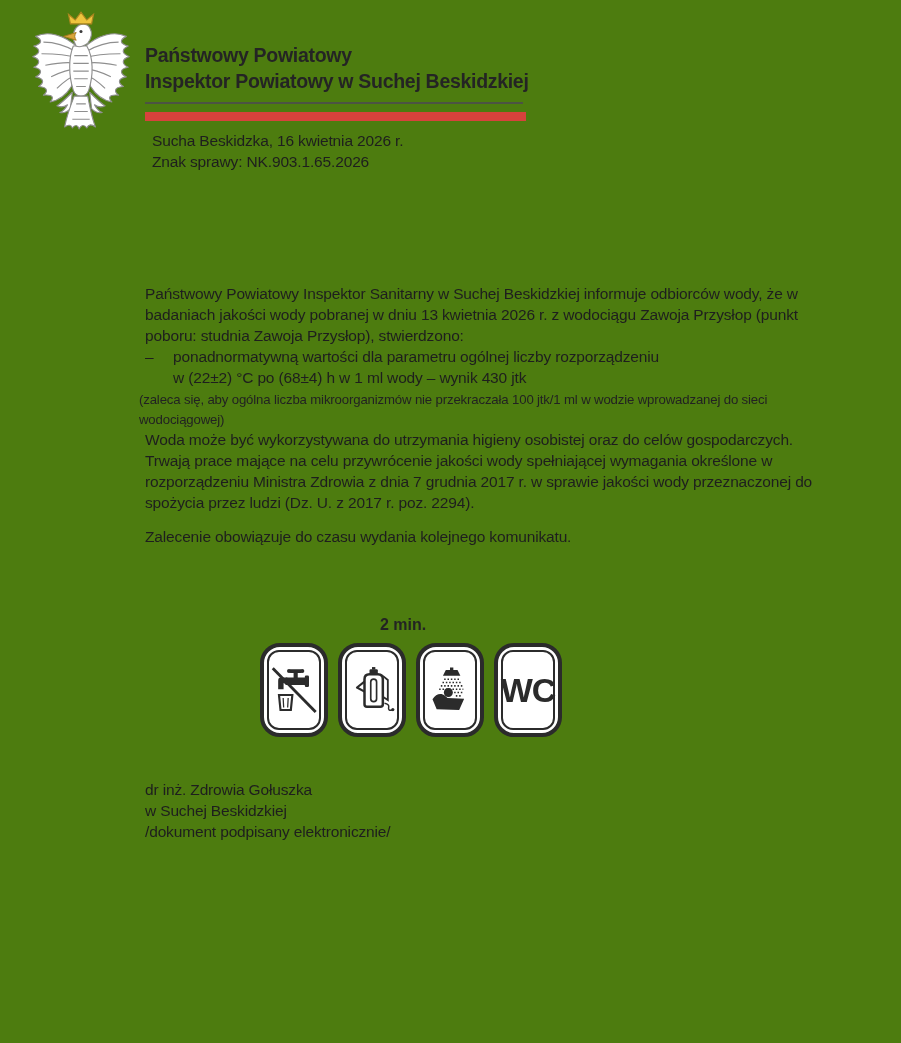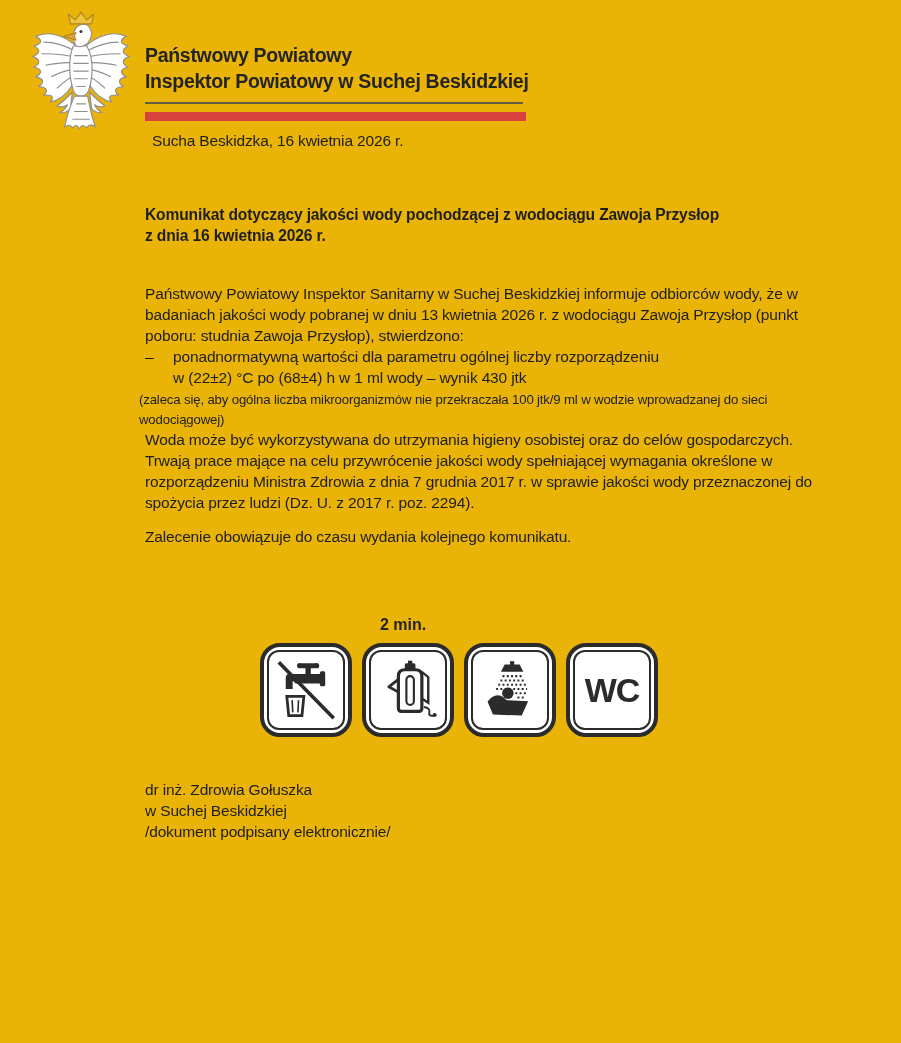--- a/index.html
+++ b/index.html
@@ -1,21 +1,21 @@
 <!DOCTYPE html>
 <html><head>
 <meta charset="utf-8">
 <style>
   * { margin: 0; padding: 0; box-sizing: border-box; }
   html, body { background: #e8e8e8; }
   .page {
     position: relative;
     width: 901px;
     height: 1043px;
-    background: #eab308;
+    background: #4d7c0f;
     font-family: "Liberation Sans", sans-serif;
     color: #1e1e1e;
     overflow: hidden;
     margin: 0 auto;
   }
   .emblem { position: absolute; left: 28px; top: 10px; width: 106px; height: 126px; }
   .org {
     position: absolute; left: 145px; top: 42px;
     font-size: 19.5px; font-weight: 700; color: #242424;
     line-height: 26px; letter-spacing: -0.3px;
@@ -46,21 +46,21 @@
   }
   .gap  { margin-top: 12px !important; }
   .gap2 { margin-top: 13px !important; }
   .picto-area { position: absolute; left: 260px; top: 616px; }
   .boil-label {
     margin-left: 99px; width: 88px; text-align: center;
     font-size: 16px; font-weight: 700; color: #232323; margin-bottom: 9px;
   }
   .picto-row { display: flex; gap: 10px; }
   .picto {
-    width: 92px; height: 94px; border: 4px solid #2b2b2b; border-radius: 20px;
+    width: 68px; height: 94px; border: 4px solid #2b2b2b; border-radius: 20px;
     padding: 3px; background: #fff;
   }
   .picto-inner {
     width: 100%; height: 100%; border: 2.5px solid #2b2b2b; border-radius: 12px;
     display: flex; align-items: center; justify-content: center;
   }
   .wc-text { font-size: 34px; font-weight: 700; color: #2b2b2b; letter-spacing: -1px; }
   .signature {
     position: absolute; left: 145px; top: 779px;
     font-size: 15.5px; line-height: 21px; letter-spacing: -0.15px;
@@ -94,37 +94,34 @@
 
   <div class="org">
     <div>Państwowy Powiatowy</div>
     <div>Inspektor Powiatowy w Suchej Beskidzkiej</div>
   </div>
   <div class="org-underline"></div>
   <div class="redbar" style="background:#d8423c;" title="#d8423c"></div>
 
   <div class="meta">
     <div>Sucha Beskidzka, 16 kwietnia 2026 r.</div>
+    <div>Znak sprawy: NK.903.1.65.2026</div>
   </div>
 
-  <div class="subject">
-    <div>Komunikat dotyczący jakości wody pochodzącej z wodociągu Zawoja Przysłop</div>
-    <div>z dnia 16 kwietnia 2026 r.</div>
-  </div>
 
   <div class="content">
     <p>Państwowy Powiatowy Inspektor Sanitarny w Suchej Beskidzkiej informuje odbiorców wody, że w badaniach jakości wody pobranej w dniu 13 kwietnia 2026 r. z wodociągu Zawoja Przysłop (punkt poboru: studnia Zawoja Przysłop), stwierdzono:</p>
     <div class="bullet">
       <span class="dash">–</span>
       <span class="btext">
         <span>ponadnormatywną wartości dla parametru ogólnej liczby rozporządzeniu</span><br>
         <span>w (22±2) °C po (68±4) h w 1 ml wody – wynik 430 jtk</span>
       </span>
     </div>
-    <p class="note">(zaleca się, aby ogólna liczba mikroorganizmów nie przekraczała 100 jtk/9 ml w wodzie wprowadzanej do sieci wodociągowej)</p>
+    <p class="note">(zaleca się, aby ogólna liczba mikroorganizmów nie przekraczała 100 jtk/1 ml w wodzie wprowadzanej do sieci wodociągowej)</p>
     <p>Woda może być wykorzystywana do utrzymania higieny osobistej oraz do celów gospodarczych.</p>
     <p>Trwają prace mające na celu przywrócenie jakości wody spełniającej wymagania określone w rozporządzeniu Ministra Zdrowia z dnia 7 grudnia 2017 r. w sprawie jakości wody przeznaczonej do spożycia przez ludzi (Dz. U. z 2017 r. poz. 2294).</p>
     <p class="gap2">Zalecenie obowiązuje do czasu wydania kolejnego komunikatu.</p>
   </div>
 
   <div class="picto-area">
     <div class="boil-label">2 min.</div>
     <div class="picto-row">
 
       <div class="picto">

